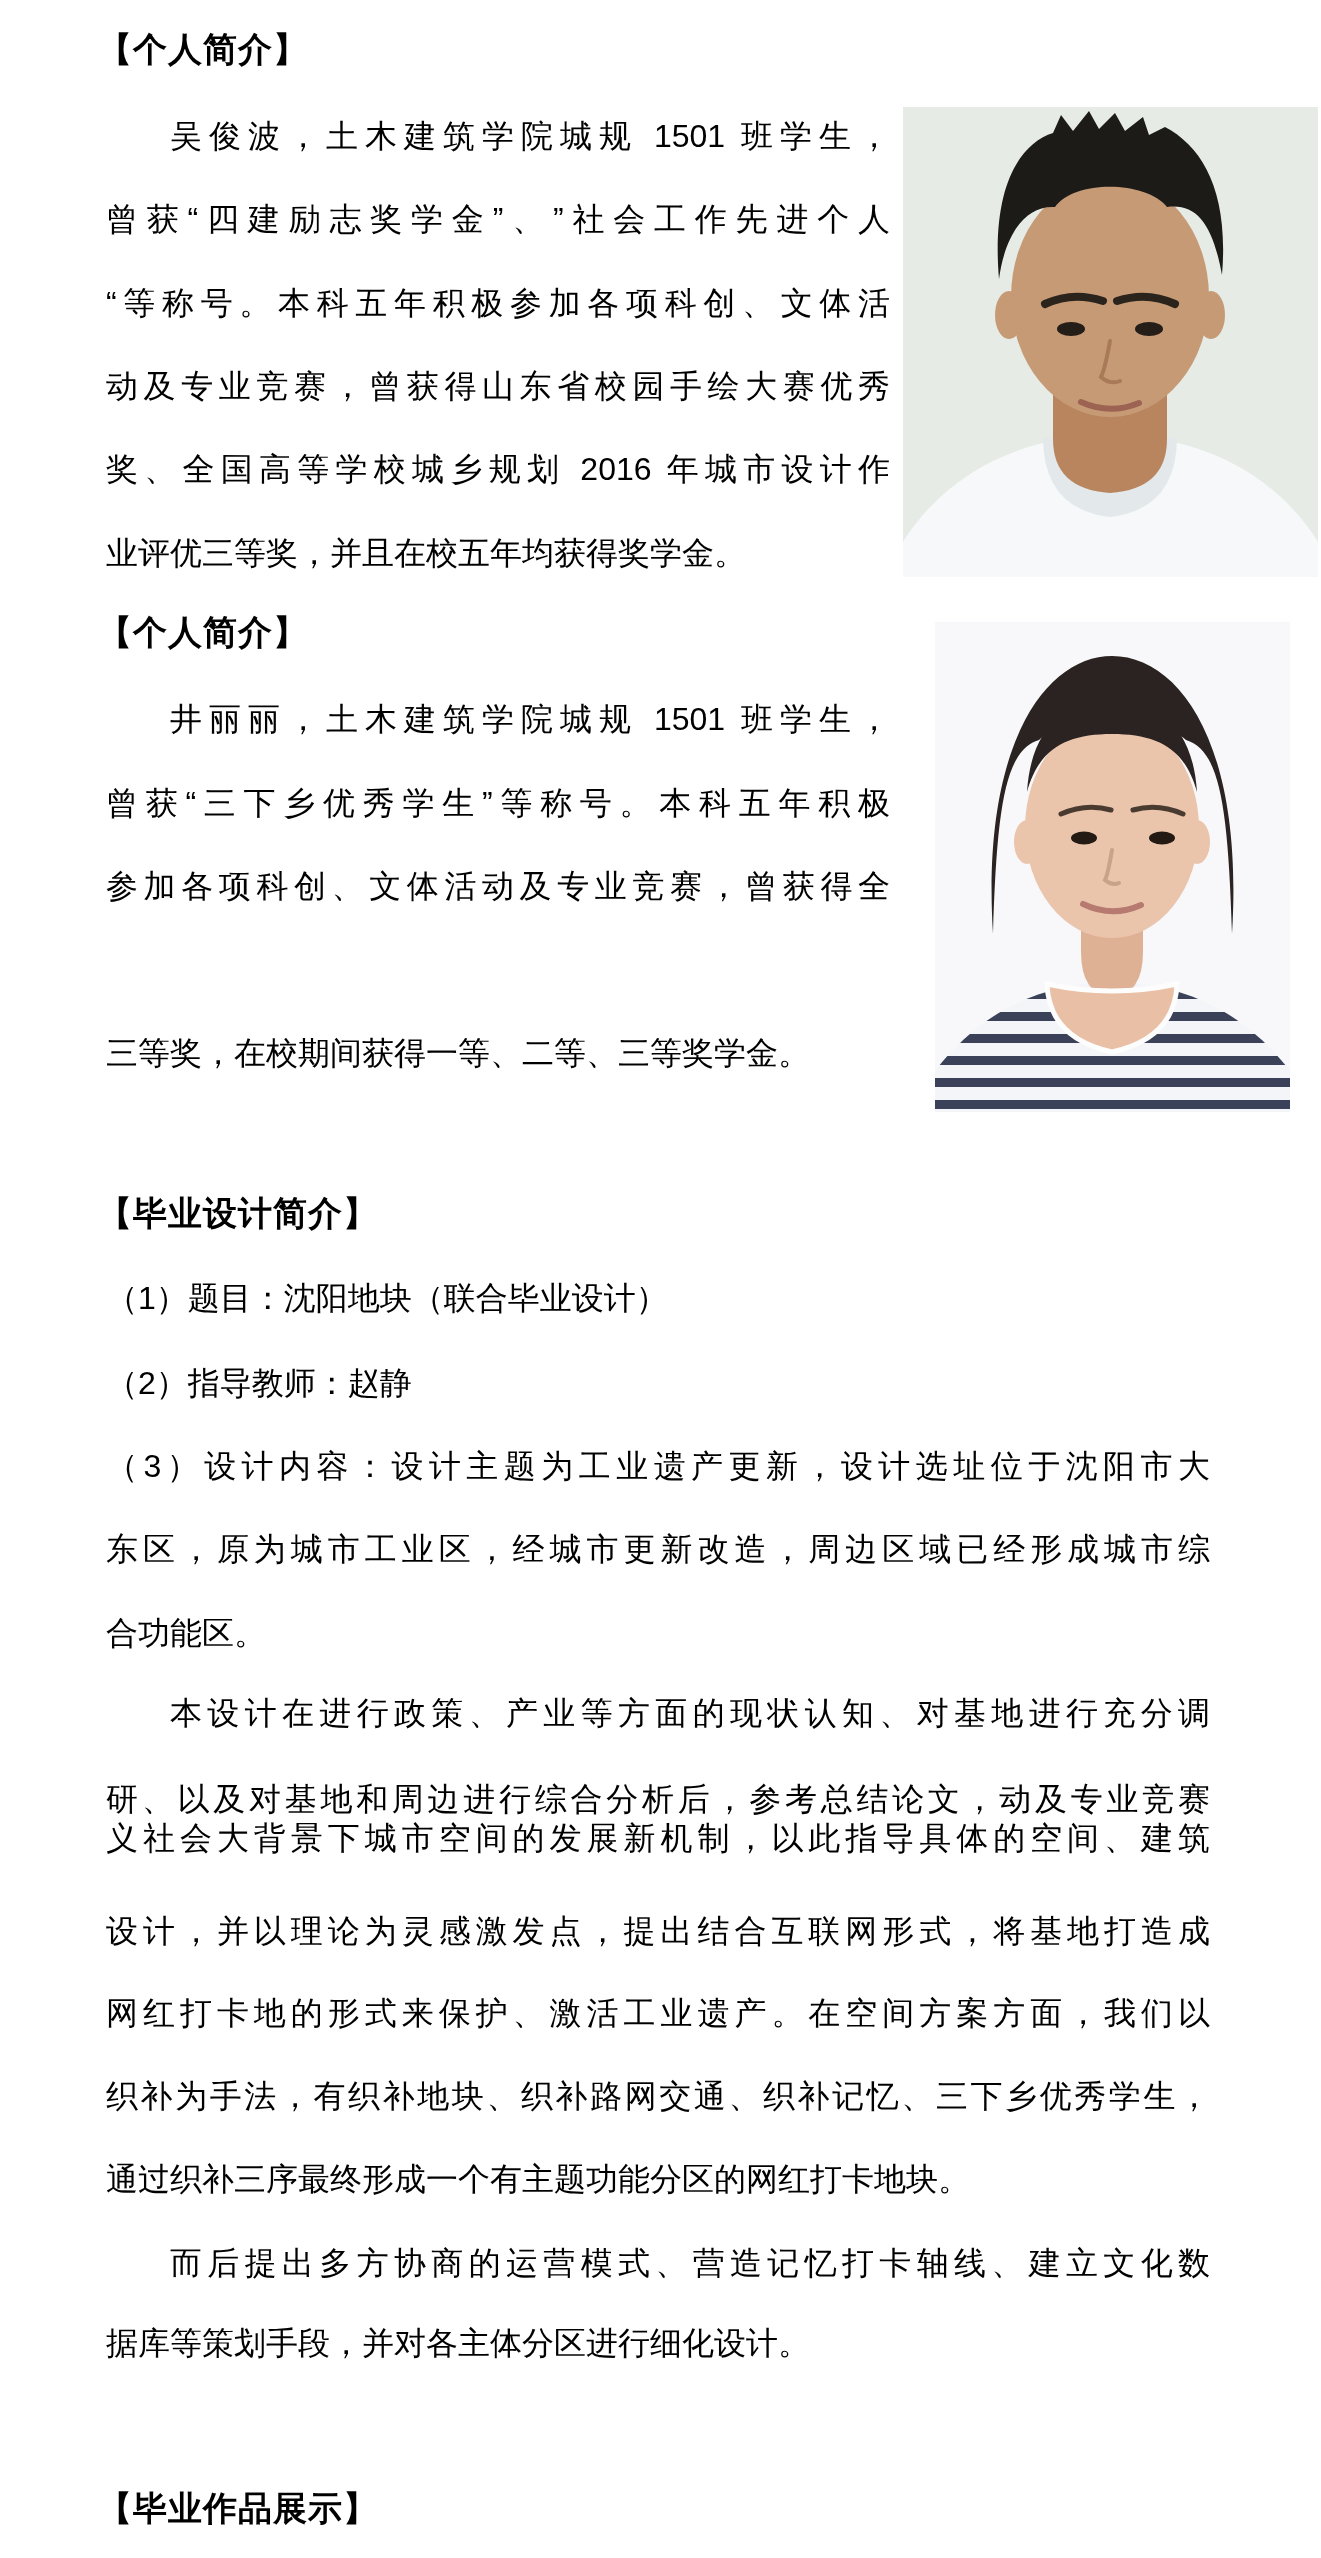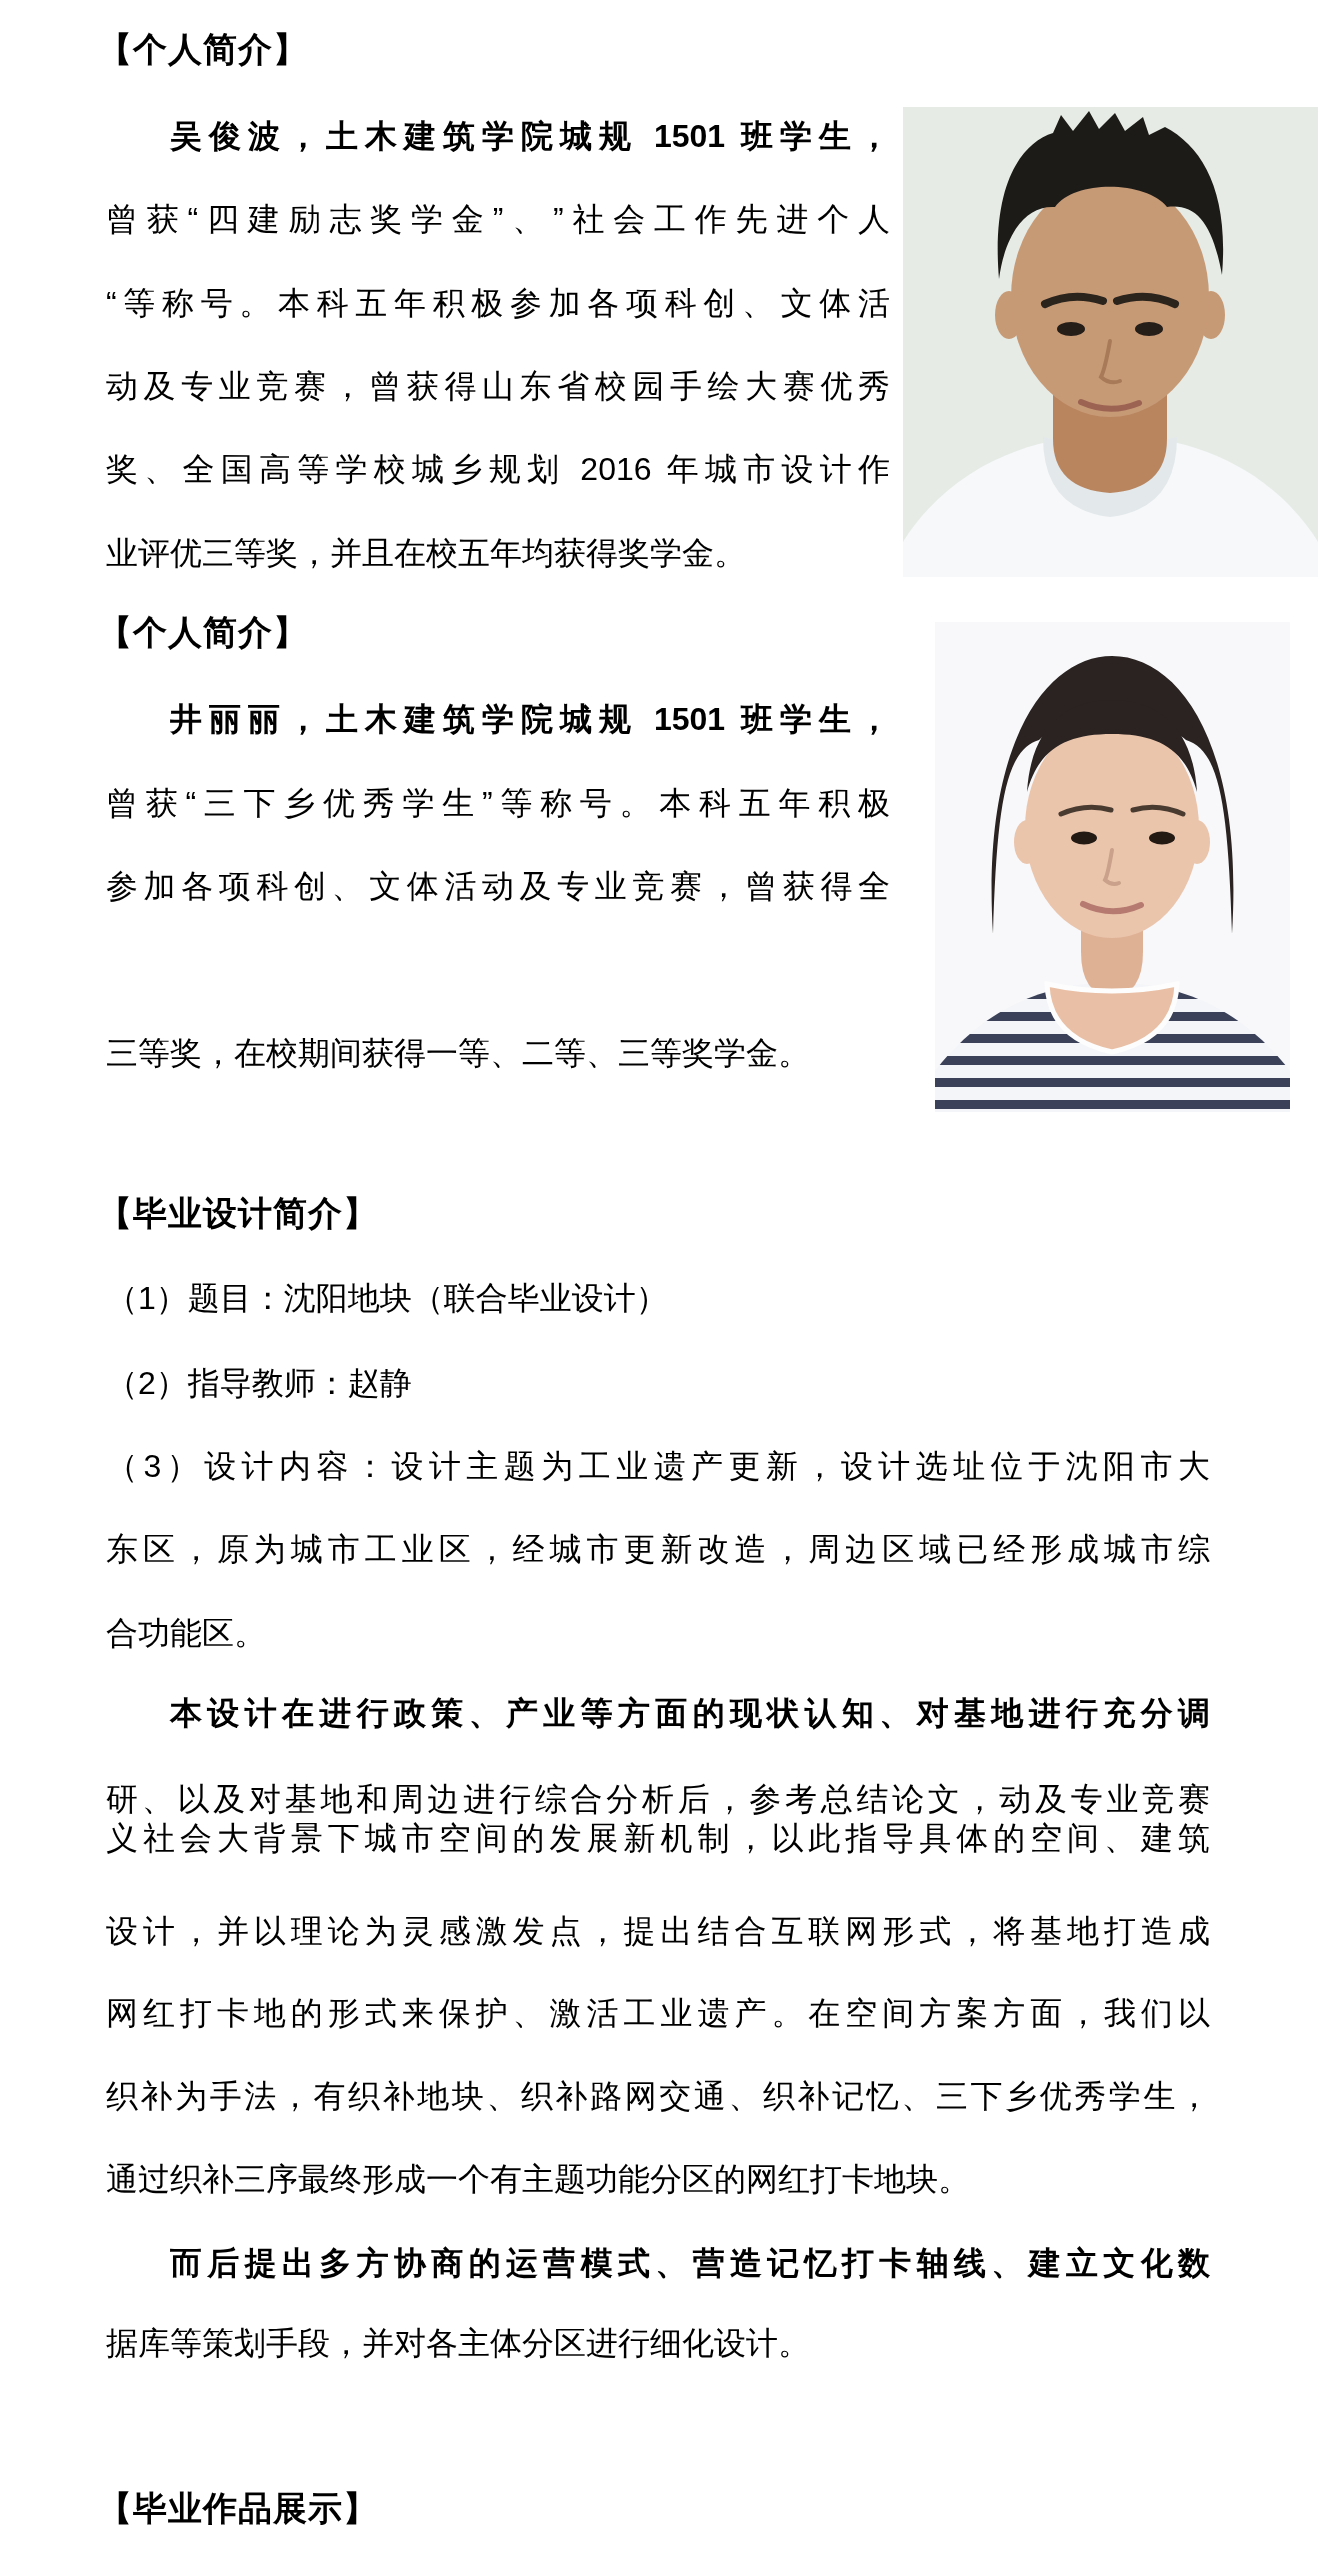--- a/index.html
+++ b/index.html
@@ -42,21 +42,21 @@
     white-space: nowrap;
     overflow: visible;
   }
   .narrow { width: 784px; }
   .full   { width: 1104px; }
   .jl {
     white-space: normal;
     text-align: justify;
     text-align-last: justify;
   }
-  .ind { text-indent: 64px; font-weight: bold; }
+  .ind { text-indent: 64px; }
   .photo {
     position: absolute;
     display: block;
   }
 </style>
 </head>
 <body>
 
 <div class="page">
 

